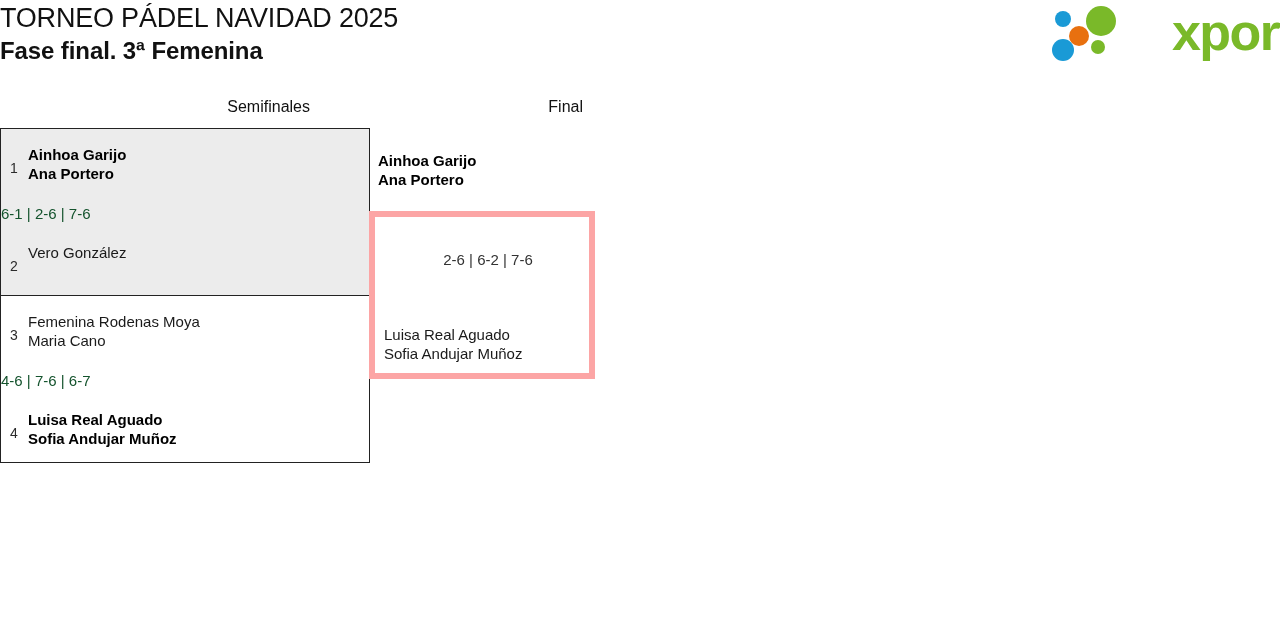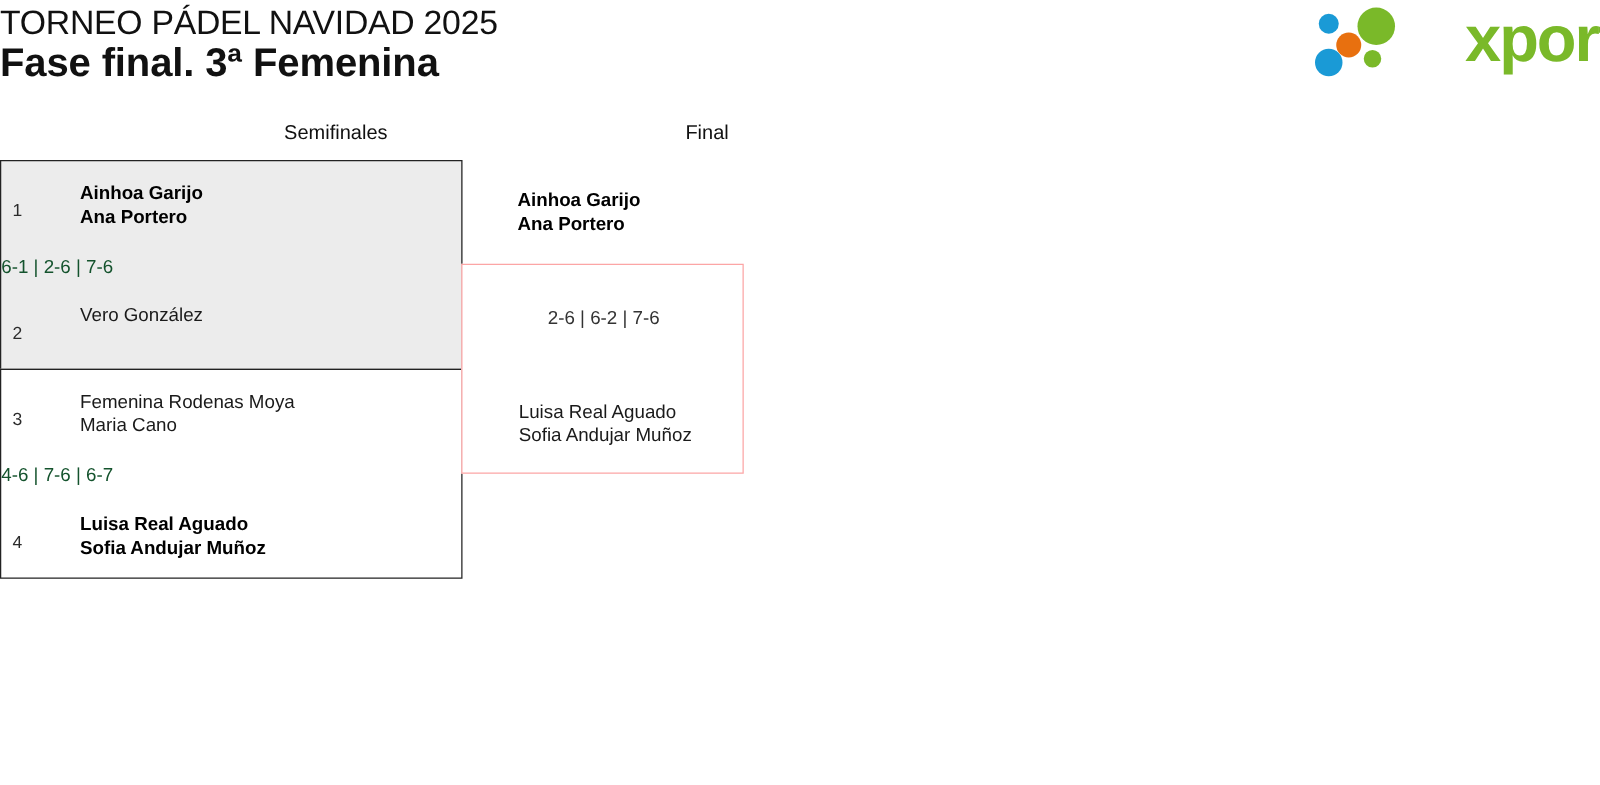--- a/index.html
+++ b/index.html
@@ -18,21 +18,21 @@
   #header-title { position: absolute; left: 0px; top: 2px; width: 700px; }
   #tournament-name {
     font-size: 27px;
     font-weight: 400;
     line-height: 33px;
     letter-spacing: -0.2px;
     color: #111111;
     white-space: nowrap;
   }
   #phase-name {
-    font-size: 32px;
+    font-size: 24px;
     font-weight: 700;
     line-height: 31px;
     letter-spacing: -0.1px;
     color: #111111;
     white-space: nowrap;
   }
 
   
   #logo { position: absolute; left: 1050px; top: 4px; width: 226px; height: 62px; }
   #logo-dots { position: absolute; left: 0px; top: 2px; width: 78px; height: 58px; }
@@ -94,21 +94,20 @@
     position: absolute;
     left: 27px;
     top: 0px;
     width: 336px;
   }
   .player {
     font-size: 15px;
     line-height: 19px;
     color: #1a1a1a;
     white-space: nowrap;
-    margin-left: 36px;
   }
   .winner .player { font-weight: 700; color: #000000; }
 
   .match-score {
     position: absolute;
     left: 0px;
     top: 75px;
     width: 370px;
     text-align: left;
     font-size: 15px;
@@ -124,21 +123,21 @@
     width: 210px;
   }
   #final-winner .player { font-weight: 700; color: #000000; }
 
   #final-box {
     position: absolute;
     left: 369px;
     top: 211px;
     width: 226px;
     height: 168px;
-    border: 1px solid #fca5a5;
+    border: 6px solid #fca5a5;
     background: #ffffff;
   }
   #final-score {
     position: absolute;
     left: 0px;
     top: 33px;
     width: 226px;
     text-align: center;
     font-size: 15px;
     line-height: 19px;

